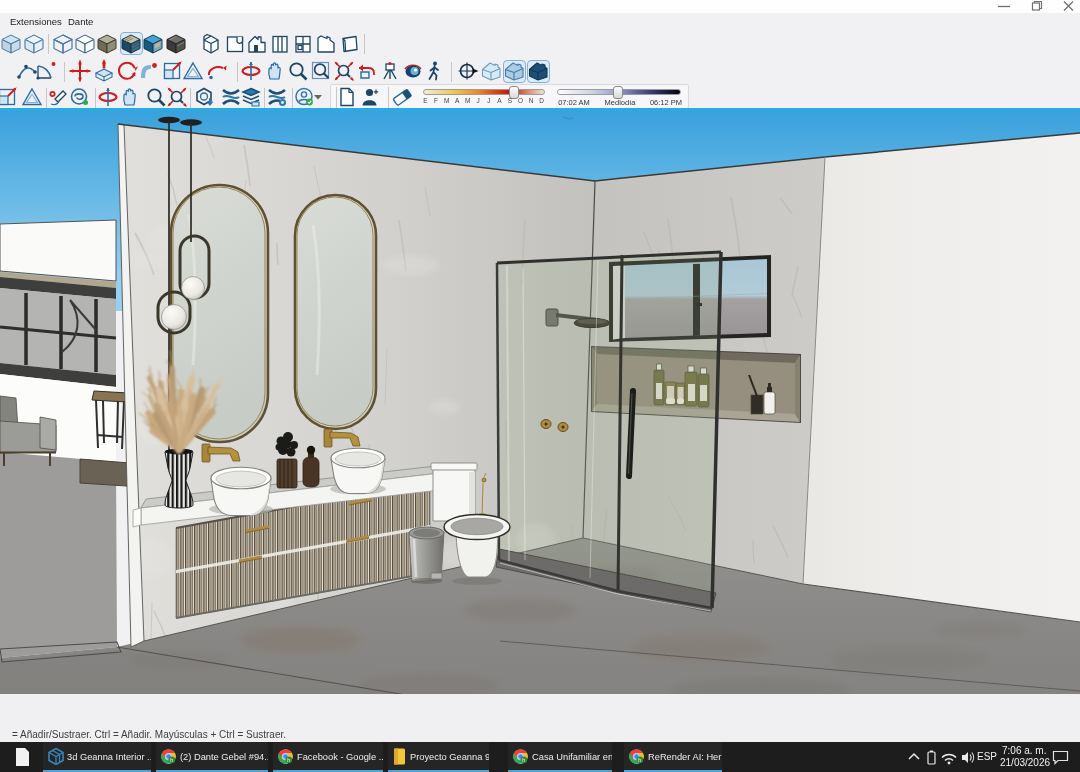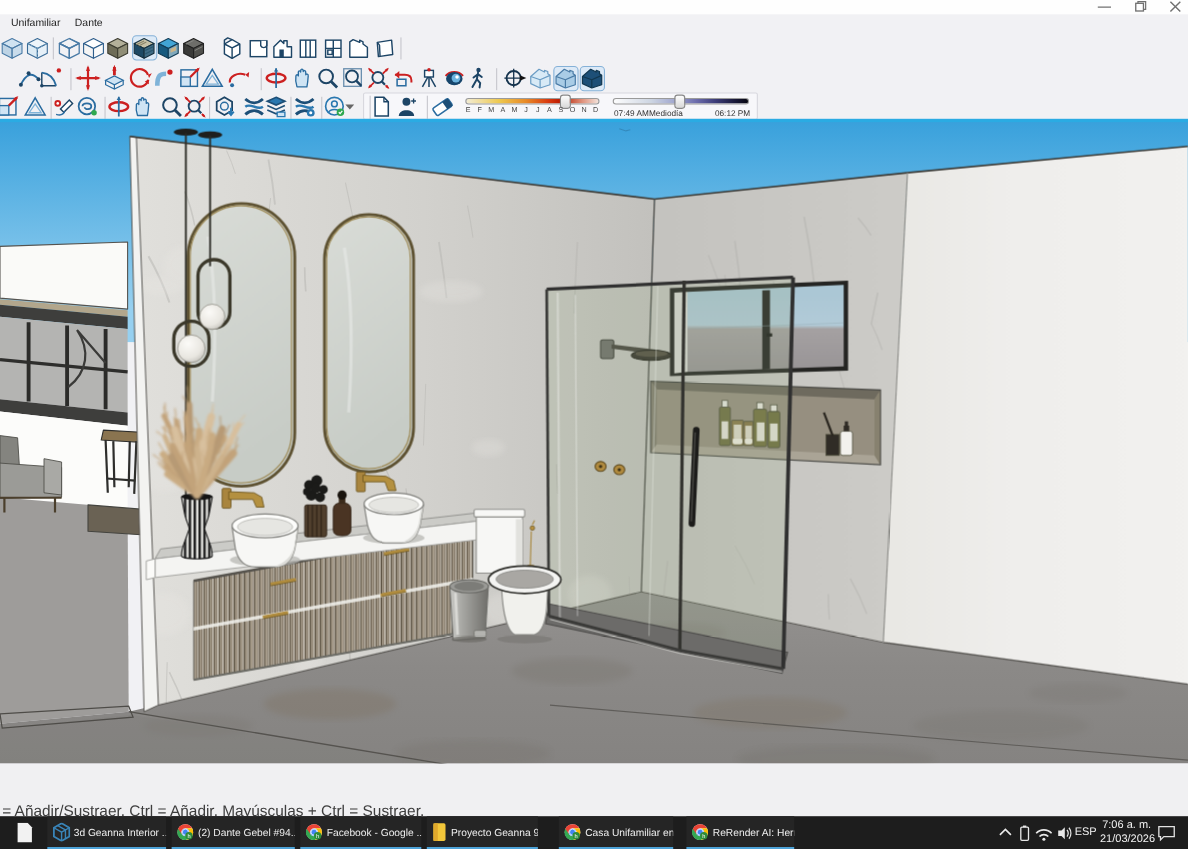--- a/index.html
+++ b/index.html
@@ -4,39 +4,39 @@
 html,body{width:1080px;height:772px;overflow:hidden;background:#f1f1f4;
  font-family:"Liberation Sans",sans-serif}
 .abs{position:absolute}
 #titlebar{left:0;top:0;width:1080px;height:13px;background:#fefefe}
 #menubar{left:0;top:13px;width:1080px;height:18px;font-size:9.5px;color:#1c1c1c}
 #menubar span{position:absolute;top:3px}
 #toolz{left:0;top:0;width:1080px;height:108px}
 #accent{left:0;top:108px;width:1080px;height:4px;background:#2aabe3}
 #scene{left:0;top:111px;width:1080px;height:583px}
 #statusbar{left:0;top:695px;width:1080px;height:47px;background:#f0f0f2}
-#statusbar .t{position:absolute;left:2px;top:34px;font-size:14px;color:#3d3d3d}
+#statusbar .t{position:absolute;left:12px;top:34px;font-size:10px;color:#3d3d3d}
 #taskbar{left:0;top:742px;width:1080px;height:30px;background:#1d1d1d}
 .tbi{position:absolute;top:0px;height:28px;background:#252525}
 .tbl{position:absolute;bottom:0px;height:2px;background:#4da3d8}
 .tbt{position:absolute;top:9.5px;font-size:9.3px;color:#eeeeee;white-space:nowrap}
 .trt{position:absolute;color:#f2f2f2;font-size:10px;white-space:nowrap}
 .ic{position:absolute}
 .sep{position:absolute;width:1px;background:#c6c6cc}
 </style></head><body>
 <div id="titlebar" class="abs">
     <svg class="abs" style="left:990px;top:0px" width="90" height="13" viewBox="0 0 90 13">
       <line x1="8" y1="6.5" x2="20" y2="6.5" stroke="#707070" stroke-width="1.3"></line>
       <rect x="42.5" y="3" width="7" height="7" fill="none" stroke="#707070" stroke-width="1.2"></rect>
       <path d="M44.5,3 L44.5,1.5 L51.5,1.5 L51.5,8.5 L49.5,8.5" fill="none" stroke="#707070" stroke-width="1.1"></path>
       <path d="M74,1.5 L83,10.5 M83,1.5 L74,10.5" stroke="#707070" stroke-width="1.3"></path>
     </svg>
   </div>
 <div id="menubar" class="abs">
-    <span style="left:10px">Unifamiliar</span>
+    <span style="left:10px">Extensiones</span>
     <span style="left:68px">Dante</span>
   </div>
 <div id="toolz" class="abs">
     <svg class="ic" style="left:-1px;top:31.5px" width="24" height="24" viewBox="0 0 24 24">
       <g stroke="#4a7ba6" stroke-width="1" stroke-linejoin="round">
         <polygon points="12,3 21,7.5 12,12 3,7.5" fill="rgba(187,218,238,.6)"></polygon>
         <polygon points="3,7.5 12,12 12,21 3,16.5" fill="rgba(148,188,216,.55)"></polygon>
         <polygon points="12,12 21,7.5 21,16.5 12,21" fill="rgba(168,203,227,.55)"></polygon>
       </g>
     </svg>
@@ -390,22 +390,22 @@
     <div class="abs" style="left:463.7px;top:97px;width:8px;text-align:center;font-size:6.5px;color:#444">M</div>
     <div class="abs" style="left:474.2px;top:97px;width:8px;text-align:center;font-size:6.5px;color:#444">J</div>
     <div class="abs" style="left:484.8px;top:97px;width:8px;text-align:center;font-size:6.5px;color:#444">J</div>
     <div class="abs" style="left:495.4px;top:97px;width:8px;text-align:center;font-size:6.5px;color:#444">A</div>
     <div class="abs" style="left:505.9px;top:97px;width:8px;text-align:center;font-size:6.5px;color:#444">S</div>
     <div class="abs" style="left:516.5px;top:97px;width:8px;text-align:center;font-size:6.5px;color:#444">O</div>
     <div class="abs" style="left:527.0px;top:97px;width:8px;text-align:center;font-size:6.5px;color:#444">N</div>
     <div class="abs" style="left:537.5px;top:97px;width:8px;text-align:center;font-size:6.5px;color:#444">D</div>
     <div class="abs" style="left:557px;top:89px;width:124px;height:6px;border:1px solid #9a9a9a;border-radius:3px;background:linear-gradient(90deg,#fdfdfd 0%,#cdd5e2 28%,#9aa0cc 48%,#6a6aaa 62%,#3c3c78 76%,#1a1a3a 90%,#060610 100%)"></div>
     <div class="abs" style="left:613px;top:85.5px;width:10px;height:13px;background:linear-gradient(180deg,#fdfdfd,#d8d8d8);border:1px solid #888;border-radius:3px"></div>
-    <div class="abs" style="left:544px;top:98px;width:60px;text-align:center;font-size:7.5px;color:#333">07:49 AM</div>
-    <div class="abs" style="left:590px;top:98px;width:60px;text-align:left;font-size:7.5px;color:#333">Mediodía</div>
+    <div class="abs" style="left:544px;top:98px;width:60px;text-align:center;font-size:7.5px;color:#333">07:02 AM</div>
+    <div class="abs" style="left:590px;top:98px;width:60px;text-align:center;font-size:7.5px;color:#333">Mediodía</div>
     <div class="abs" style="left:636px;top:98px;width:60px;text-align:center;font-size:7.5px;color:#333">06:12 PM</div>
   </div>
 <div id="accent" class="abs"></div>
 <svg id="scene" class="abs" width="1080" height="583" viewBox="0 111 1080 583">
     <defs>
       <linearGradient id="sky" x1="0" y1="111" x2="0" y2="280" gradientUnits="userSpaceOnUse">
         <stop offset="0" stop-color="#39a1dc"></stop>
         <stop offset="1" stop-color="#96d0f0"></stop>
       </linearGradient>
       <linearGradient id="mA" x1="129" y1="0" x2="595" y2="0" gradientUnits="userSpaceOnUse">

